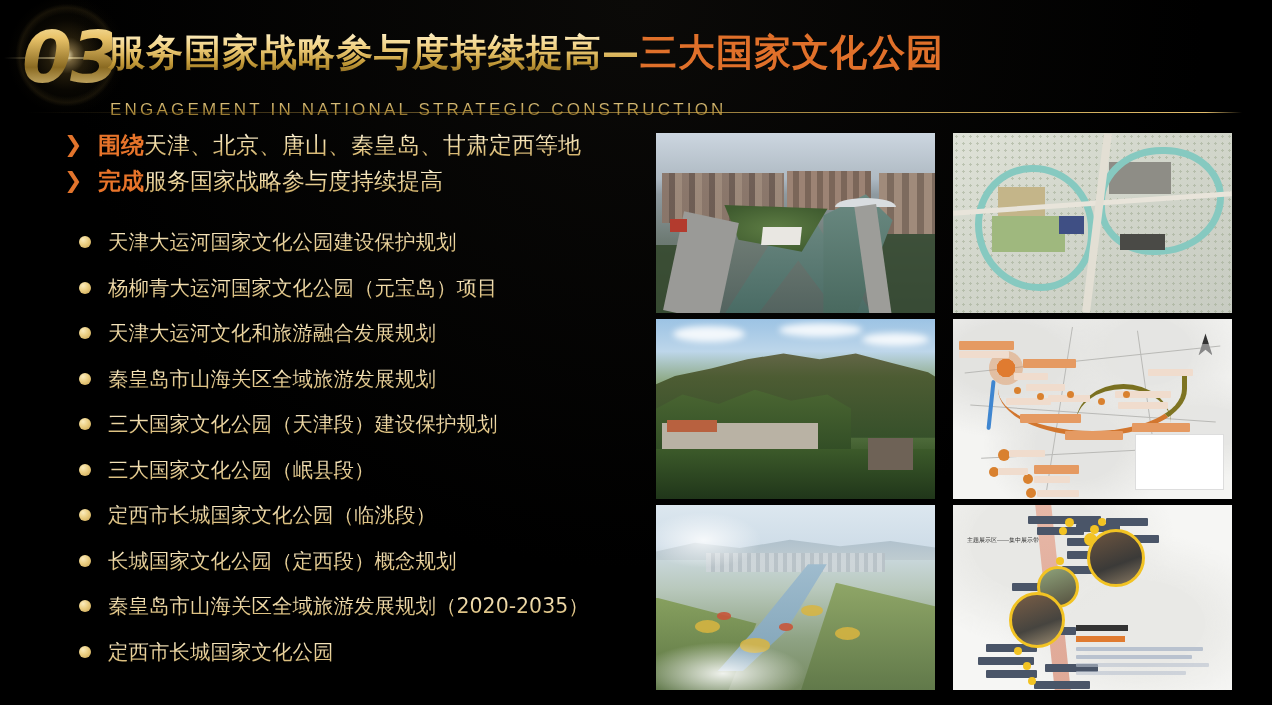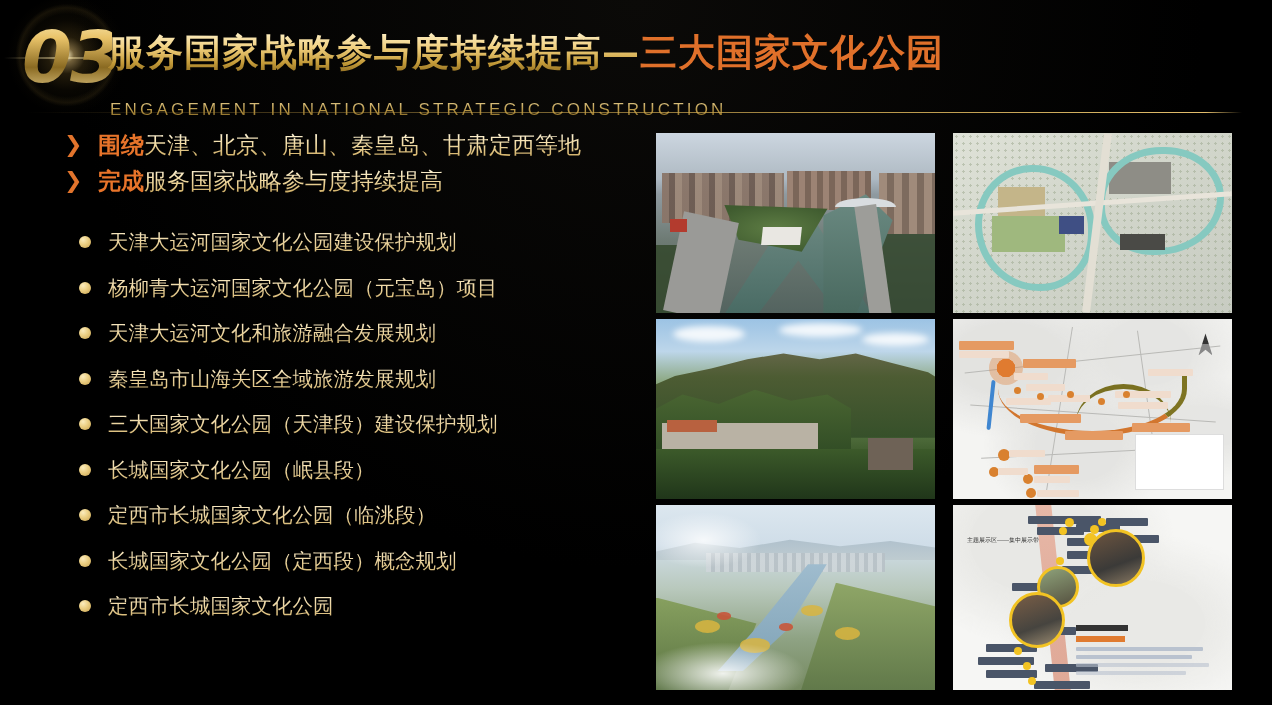--- a/index.html
+++ b/index.html
@@ -265,29 +265,33 @@
       <div class="dot-item">
         <span class="bullet"></span>
         <span class="label">秦皇岛市山海关区全域旅游发展规划</span>
       </div>
       <div class="dot-item">
         <span class="bullet"></span>
         <span class="label">三大国家文化公园（天津段）建设保护规划</span>
       </div>
       <div class="dot-item">
         <span class="bullet"></span>
-        <span class="label">长城国家文化公园（岷县段）</span>
+        <span class="label">三大国家文化公园（岷县段）</span>
       </div>
       <div class="dot-item">
         <span class="bullet"></span>
         <span class="label">定西市长城国家文化公园（临洮段）</span>
       </div>
       <div class="dot-item">
         <span class="bullet"></span>
         <span class="label">长城国家文化公园（定西段）概念规划</span>
+      </div>
+      <div class="dot-item">
+        <span class="bullet"></span>
+        <span class="label">秦皇岛市山海关区全域旅游发展规划（2020-2035）</span>
       </div>
       <div class="dot-item">
         <span class="bullet"></span>
         <span class="label">定西市长城国家文化公园</span>
       </div>
     </div>
   </div>
 
   <div class="grid">
 

